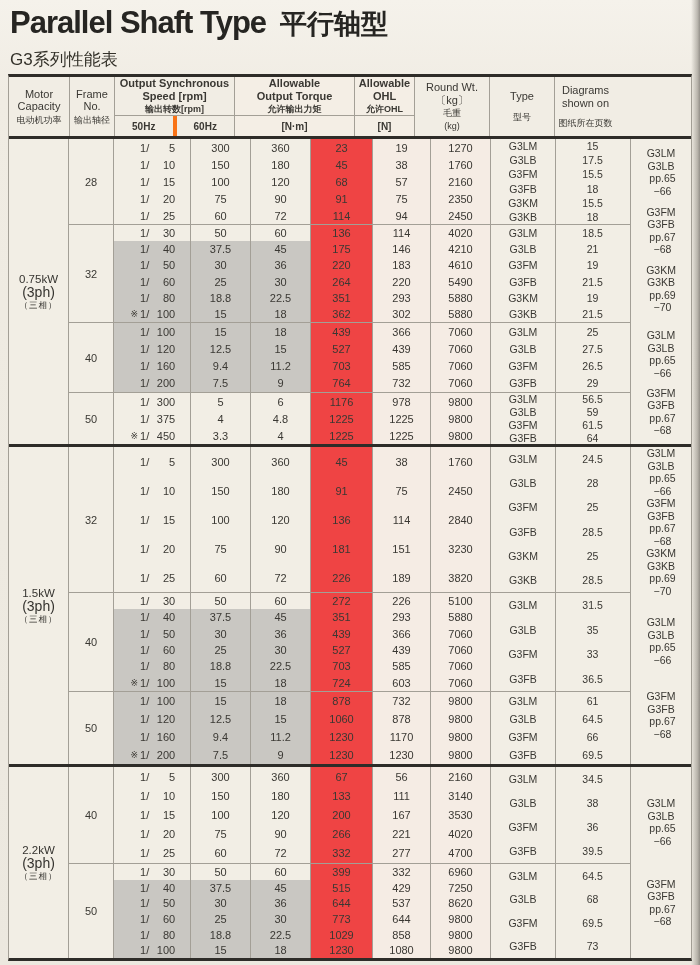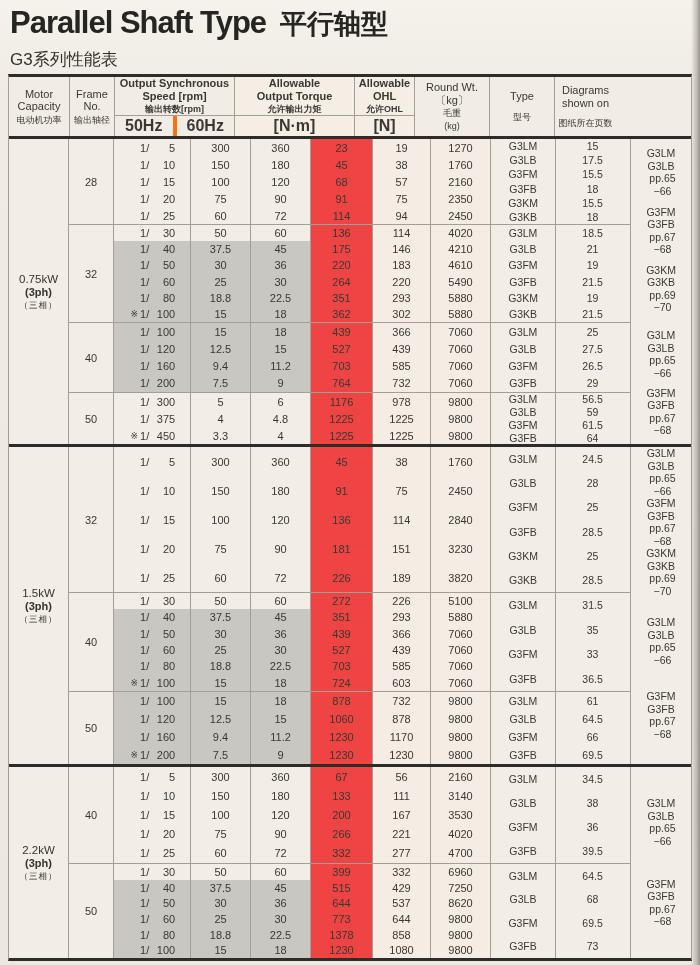--- a/index.html
+++ b/index.html
@@ -30,30 +30,30 @@
   .hc:first-child { border-left:none; }
   .hen { font-size:11px; line-height:12.5px; color:#3a3833; }
   .hcn { font-size:9px; line-height:11px; color:#3a3833; margin-top:2px; }
   .pink { background:#f4eee5; }
   .hw-motor{width:60px} .hw-frame{width:45px} .hw-ratio{width:77px}
   .hw-speed{width:120px} .hw-torque{width:120px} .hw-ohl{width:60px}
   .hw-type{width:65px} .hw-wt{width:75px} .hw-diag{width:62px}
   .h2 { justify-content:flex-start;font-weight:bold; }
   .h2top { flex:1; display:flex; flex-direction:column; align-items:center; justify-content:center; width:100%; }
   .h2bot { height:23px; border-top:1px solid #a39f96; display:flex; width:100%; }
-  .h2bot .sub { flex:1; display:flex; align-items:center; justify-content:center; font-size:16px; color:#3a3833; }
+  .h2bot .sub { flex:1; display:flex; align-items:center; justify-content:center; font-size:10px; color:#3a3833; }
   .h2bot .sub + .sub { border-left:4px solid #f97316; }
   .htype-gap { margin-top:9px; }
 
   
   .sec { display:flex; }
   .sec + .sec { border-top:3px solid #2e2c28; }
   .c-motor { width:60px; display:flex; flex-direction:column; align-items:center; justify-content:center; }
   .m0 { font-size:11.5px; line-height:14px; }
-  .m1 { font-size:11px; line-height:13px;font-weight:bold; }
+  .m1 { font-size:14px; line-height:13px; }
   .m2 { font-size:8.5px; line-height:12px; letter-spacing:1px; }
   .mid { width:562px; border-left:1px solid #a39f96; display:flex; flex-direction:column; }
   .blk { display:flex; }
   .blk + .blk { border-top:1px solid #a39f96; }
   .c-frame { width:45px; display:flex; align-items:center; justify-content:center; font-size:11px; color:#3a3833; }
   .rows { width:377px; display:flex; flex-direction:column; }
   .drow { flex:1; display:flex; }
   .drow > div { border-left:1px solid #a39f96; display:flex; align-items:center; justify-content:center;
                 font-size:11px; color:#3a3833; }
   .c-ratio { width:77px; justify-content:flex-start !important; padding-left:14px; }
@@ -960,21 +960,21 @@
                   <div class="c-ohl">9800</div>
                 </div>
                 <div class="drow">
                   <div class="c-ratio shade">
                     <span class="mark"></span>
                     <span class="pre">1/</span>
                     <span class="den">80</span>
                   </div>
                   <div class="c-s50 shade">18.8</div>
                   <div class="c-s60 shade">22.5</div>
-                  <div class="c-t50">1378</div>
+                  <div class="c-t50">1029</div>
                   <div class="c-t60">858</div>
                   <div class="c-ohl">9800</div>
                 </div>
                 <div class="drow">
                   <div class="c-ratio shade">
                     <span class="mark"></span>
                     <span class="pre">1/</span>
                     <span class="den">100</span>
                   </div>
                   <div class="c-s50 shade">15</div>

